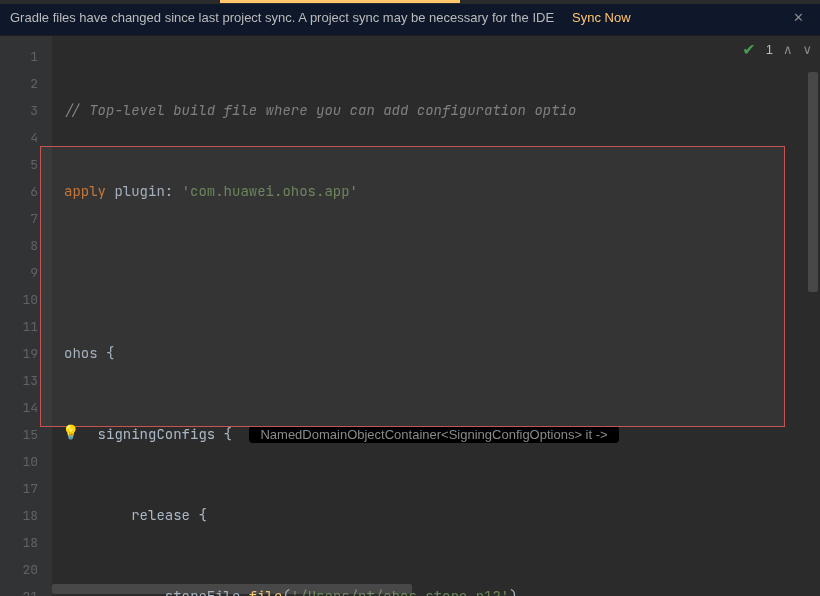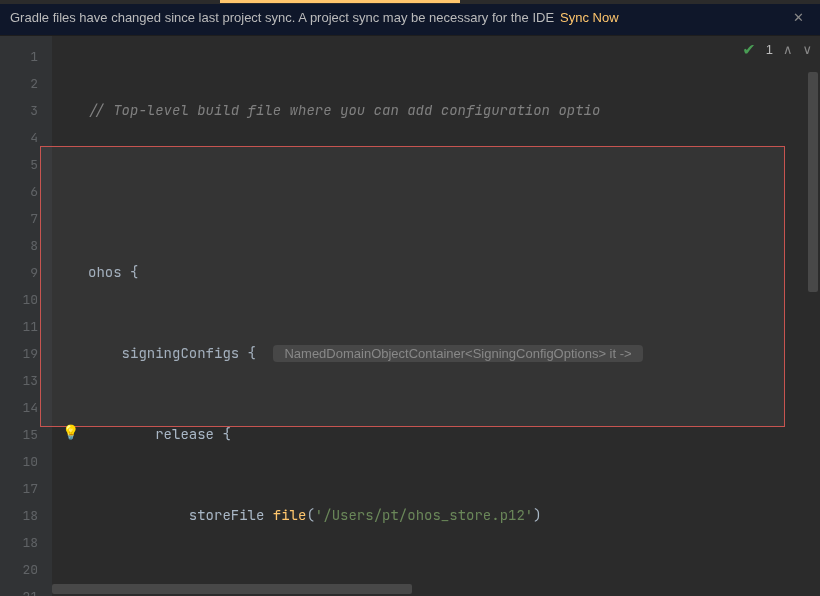--- a/index.html
+++ b/index.html
@@ -32,21 +32,21 @@
     padding: 6px 10px;
     background: #0f172a;
     border-bottom: 1px solid #1e1e1e;
     font-family: -apple-system, "Segoe UI", sans-serif;
     font-size: 13px;
     color: #bbbbbb;
     height: 32px;
   }
   .notice-bar .sync-link {
     color: #ffc66d;
-    margin-left: 6px;
+    margin-left: 18px;
     cursor: pointer;
   }
   .notice-bar .close-x {
     margin-left: auto;
     color: #888;
     cursor: pointer;
     padding: 0 6px;
   }
   .editor {
     display: flex;
@@ -67,29 +67,29 @@
   }
   .gutter .ln { height: 27px; }
   .code {
     flex: 1;
     padding: 7px 0 0 12px;
     position: relative;
     line-height: 27px;
     white-space: pre;
     overflow: hidden;
   }
-  .code .line { height: 27px; white-space: pre; margin-left: 24px; }
+  .code .line { height: 27px; white-space: pre; }
   .c-comment { color: #808080; font-style: italic; }
   .c-keyword { color: #cc7832; }
   .c-string { color: #6a8759; }
   .c-ident { color: #a9b7c6; }
   .c-func { color: #ffc66d; }
   .c-paren { color: #a9b7c6; }
   .hint-pill {
-    background: #404040;
+    background: #000000;
     color: #8a8a8a;
     border-radius: 4px;
     padding: 1px 8px;
     font-style: normal;
     font-family: -apple-system, "Segoe UI", sans-serif;
     font-size: 13px;
   }
   .highlight-box {
     position: absolute;
     left: 40px;
@@ -193,20 +193,21 @@
       <div class="ln">10</div>
       <div class="ln">17</div>
       <div class="ln">18</div>
       <div class="ln">18</div>
       <div class="ln">20</div>
       <div class="ln">21</div>
   </div>
 
   <div class="code">
     <div class="line"><span class="c-comment">// Top-level build file where you can add configuration optio</span></div>
+    <div class="line"><span class="c-keyword">apply </span><span class="c-ident">plugin</span><span class="c-ident">: </span><span class="c-string">'com.huawei.ohos.app'</span></div>
     <div class="line"></div>
     <div class="line"><span class="c-ident">ohos </span><span class="c-paren">{</span></div>
     <div class="line">    <span class="c-ident">signingConfigs </span><span class="c-paren">{</span>  <span class="hint-pill"> NamedDomainObjectContainer&lt;SigningConfigOptions&gt; it -&gt; </span></div>
     <div class="line">        <span class="c-ident">release </span><span class="c-paren">{</span></div>
     <div class="line">            <span class="c-ident">storeFile </span><span class="c-func">file</span><span class="c-paren">(</span><span class="c-string">'/Users/pt/ohos_store.p12'</span><span class="c-paren">)</span></div>
     
     
     
     
     

